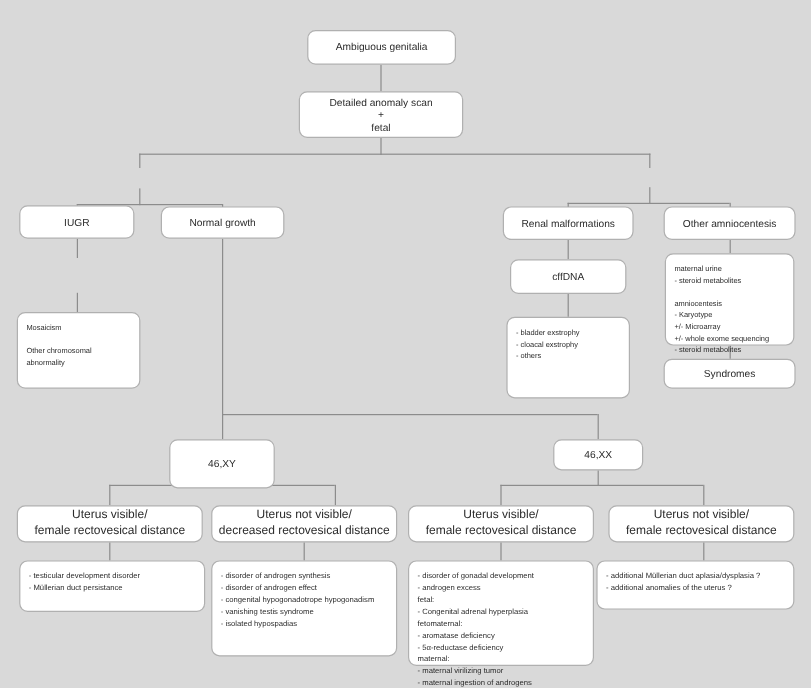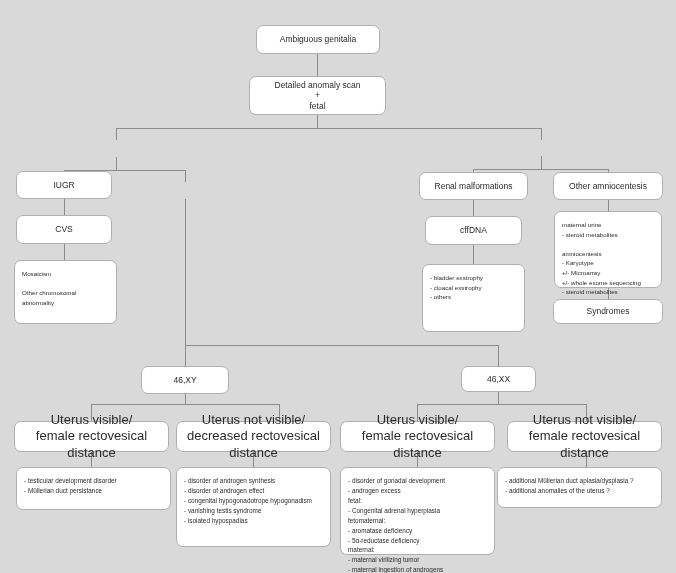--- a/index.html
+++ b/index.html
@@ -27,21 +27,21 @@
     display:flex;
     align-items:center;
     justify-content:center;
     text-align:center;
     line-height:1.25;
   }
   .node .txt{display:block;white-space:pre-line;}
 
   
   .lbl{font-size:8.5px;}
-  .lbl-sm{font-size:13px;}
+  .lbl-sm{font-size:10px;}
 
   
   .list{
     align-items:flex-start;
     justify-content:flex-start;
     text-align:left;
     padding:8px 7px;
     font-size:6.2px;
     line-height:1.55;
   }
@@ -111,32 +111,32 @@
 +
 fetal</span>
   </div>
 
 
 
   <div class="node lbl" style="left:16px;top:171px;width:96px;height:28px;">
     <span class="txt">IUGR</span>
   </div>
 
+  <div class="node lbl" style="left:134px;top:172px;width:103px;height:27px;">
+    <span class="txt">Normal growth</span>
+  </div>
 
   <div class="node lbl" style="left:419px;top:172px;width:109px;height:28px;">
     <span class="txt">Renal malformations</span>
   </div>
 
   <div class="node lbl" style="left:553px;top:172px;width:110px;height:28px;">
     <span class="txt">Other amniocentesis</span>
   </div>
 
-  <div class="node lbl" style="left:16px;top:215px;width:96px;height:29px;">
-    <span class="txt">CVS</span>
-  </div>
 
   <div class="node list" style="left:14px;top:260px;width:103px;height:64px;">
     <span class="txt">Mosaicism
 
 Other chromosomal abnormality</span>
   </div>
 
   <div class="node lbl" style="left:425px;top:216px;width:97px;height:29px;">
     <span class="txt">cffDNA</span>
   </div>
@@ -155,21 +155,21 @@
 - Karyotype
    +/- Microarray
    +/- whole exome sequencing
 - steroid metabolites</span>
   </div>
 
   <div class="node lbl" style="left:553px;top:299px;width:110px;height:25px;">
     <span class="txt">Syndromes</span>
   </div>
 
-  <div class="node lbl" style="left:141px;top:366px;width:88px;height:28px;">
+  <div class="node lbl" style="left:141px;top:366px;width:88px;height:41px;">
     <span class="txt">46,XY</span>
   </div>
 
   <div class="node lbl" style="left:461px;top:366px;width:75px;height:26px;">
     <span class="txt">46,XX</span>
   </div>
 
   <div class="node lbl-sm" style="left:14px;top:421px;width:155px;height:31px;">
     <span class="txt">Uterus visible/
 female rectovesical distance</span>

